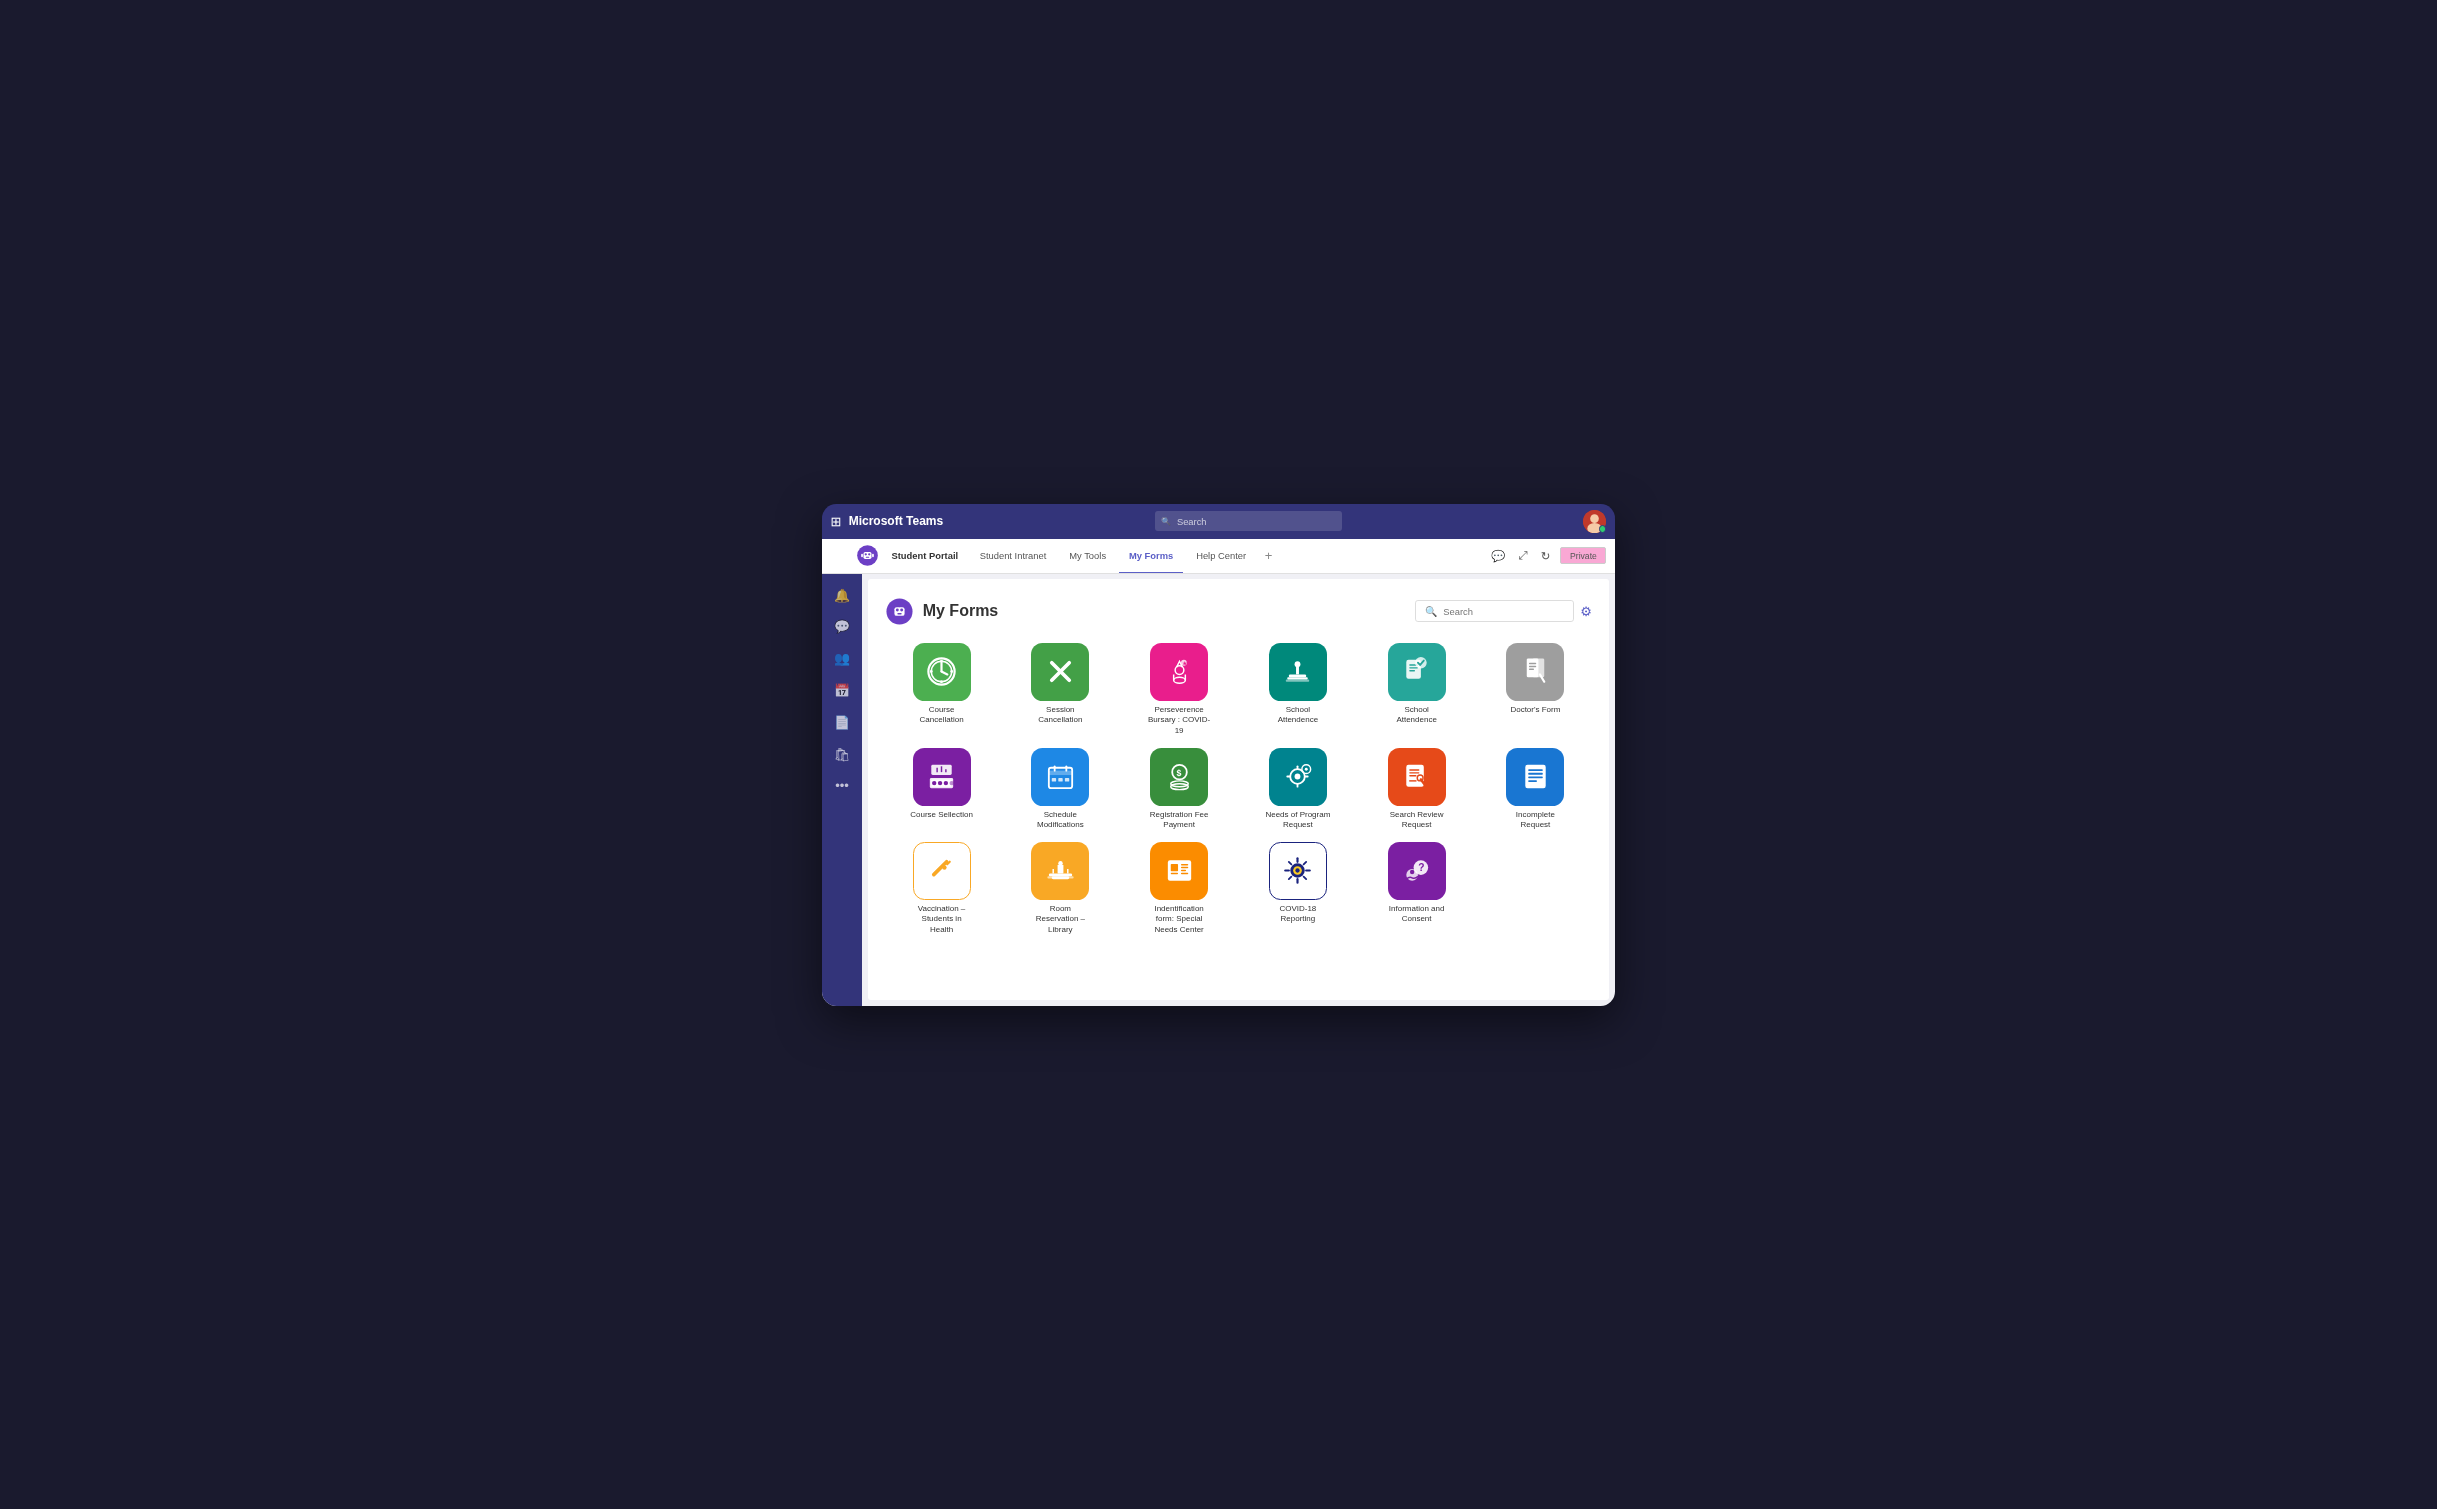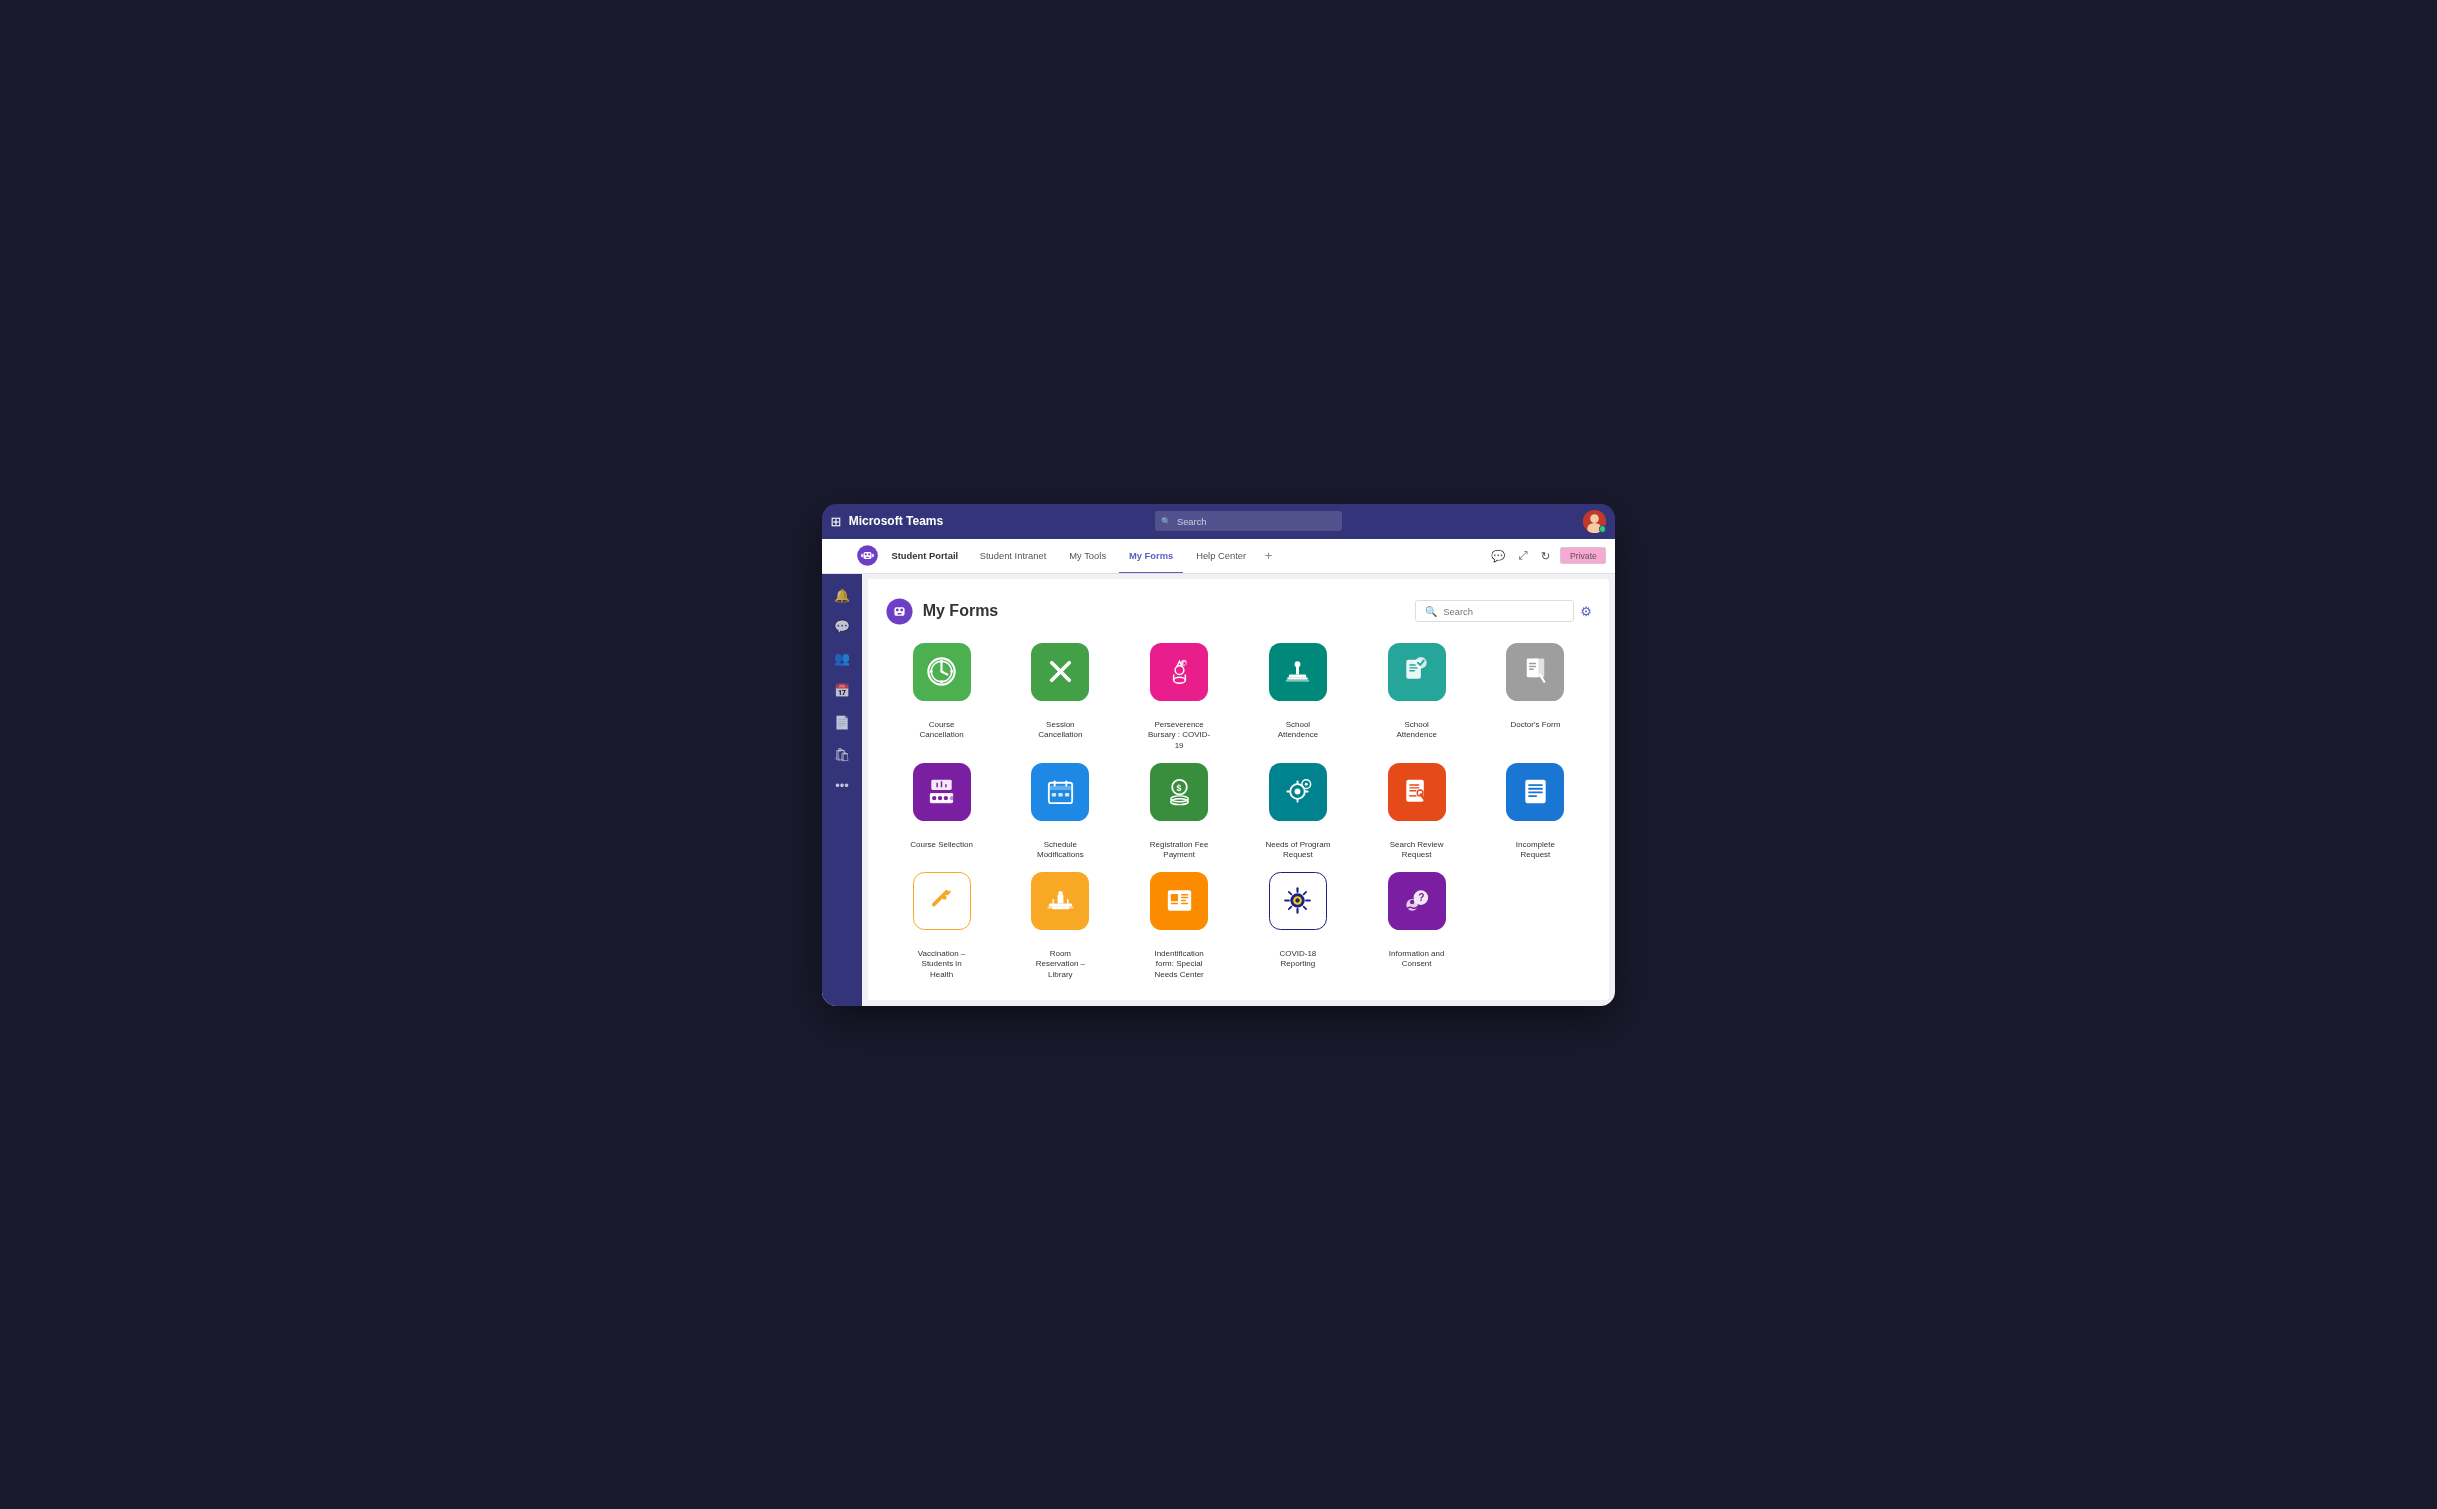--- a/index.html
+++ b/index.html
@@ -238,21 +238,21 @@
     
     .forms-grid {
       display: grid;
       grid-template-columns: repeat(6, 1fr);
       gap: 11.5px 5.8px;
     }
     .form-item {
       display: flex;
       flex-direction: column;
       align-items: center;
-      gap: 19px;
+      gap: 4px;
       cursor: pointer;
     }
     .form-icon-box {
       width: 58px;
       height: 58px;
       border-radius: 11.5px;
       display: flex;
       align-items: center;
       justify-content: center;
       font-size: 26px;

